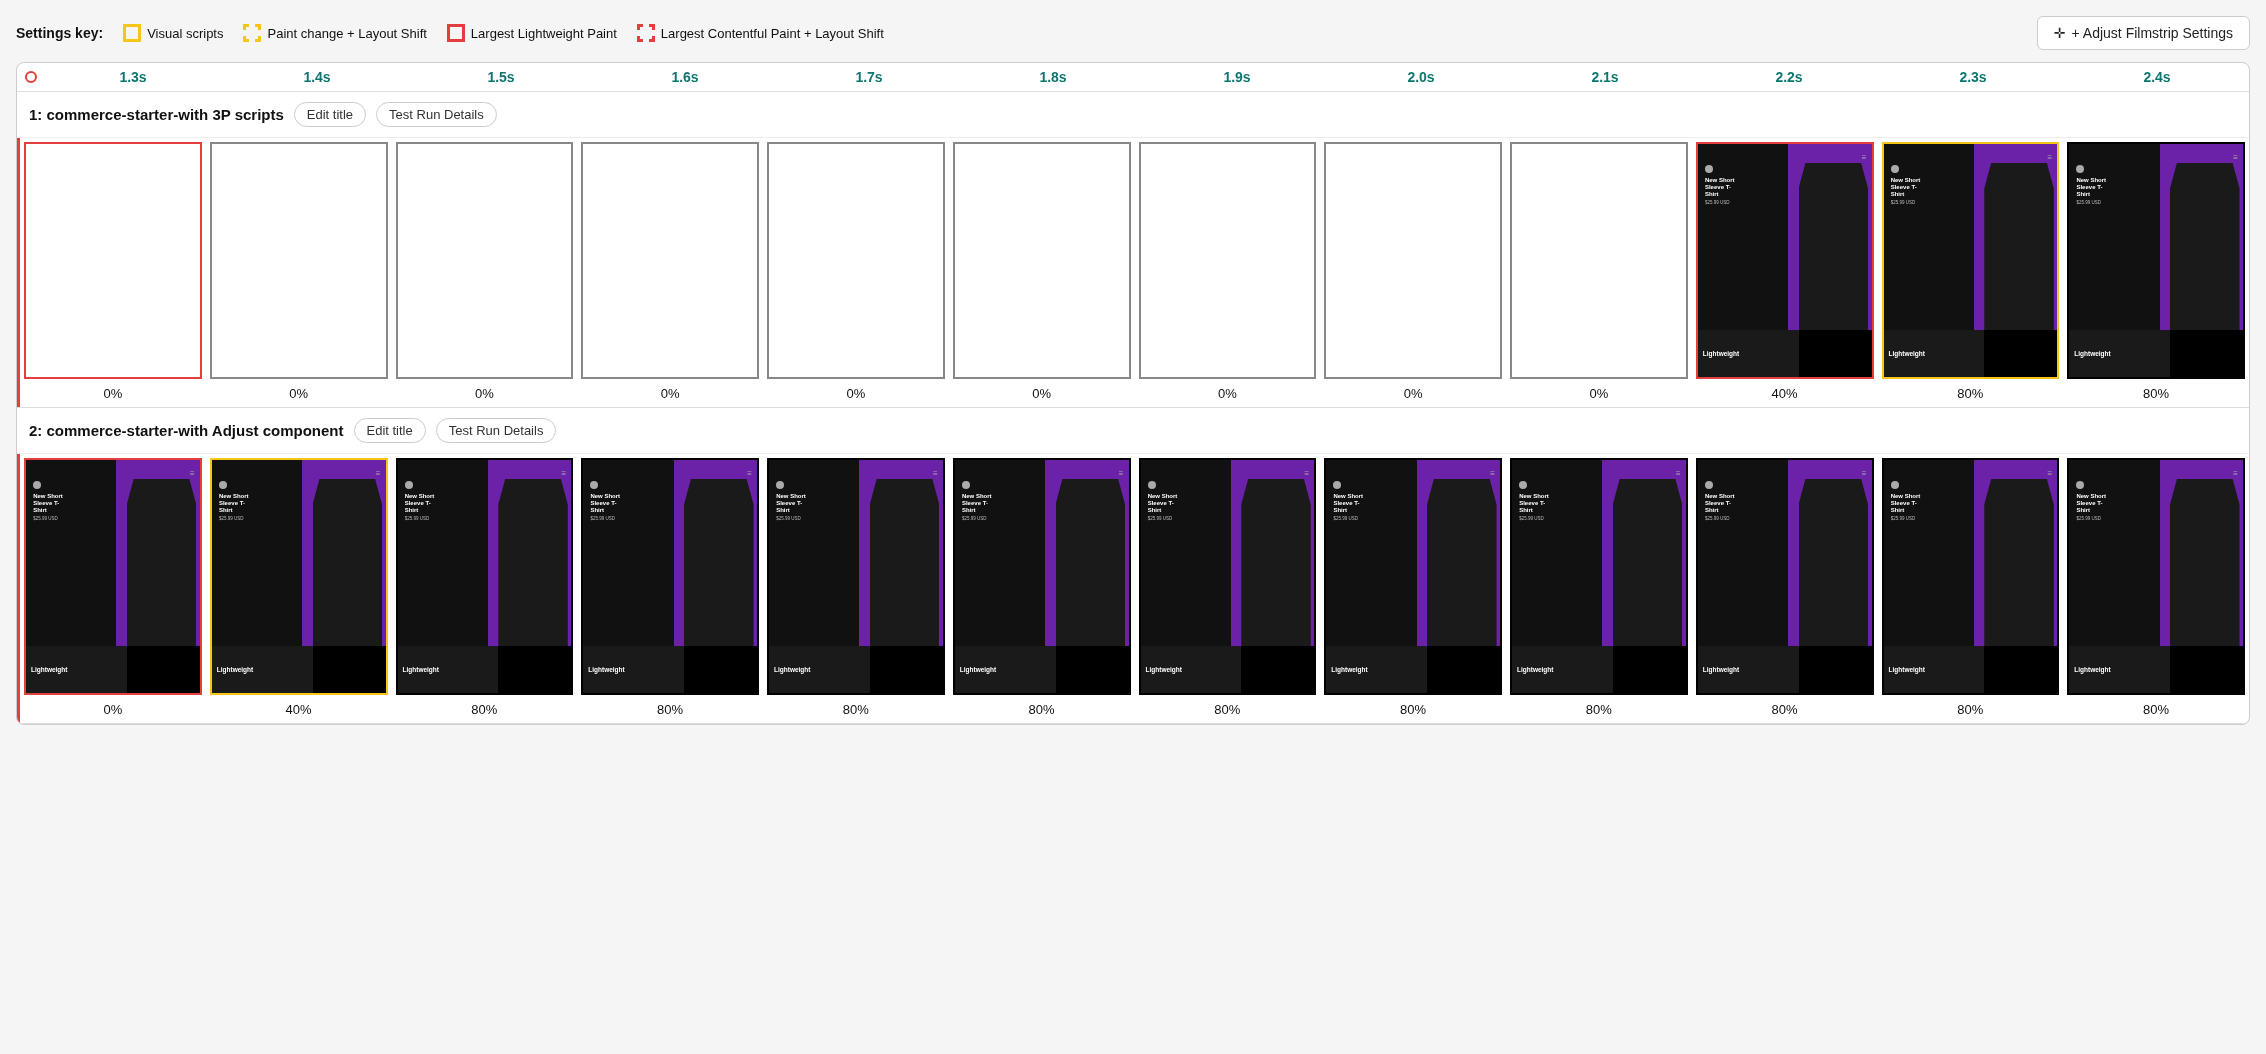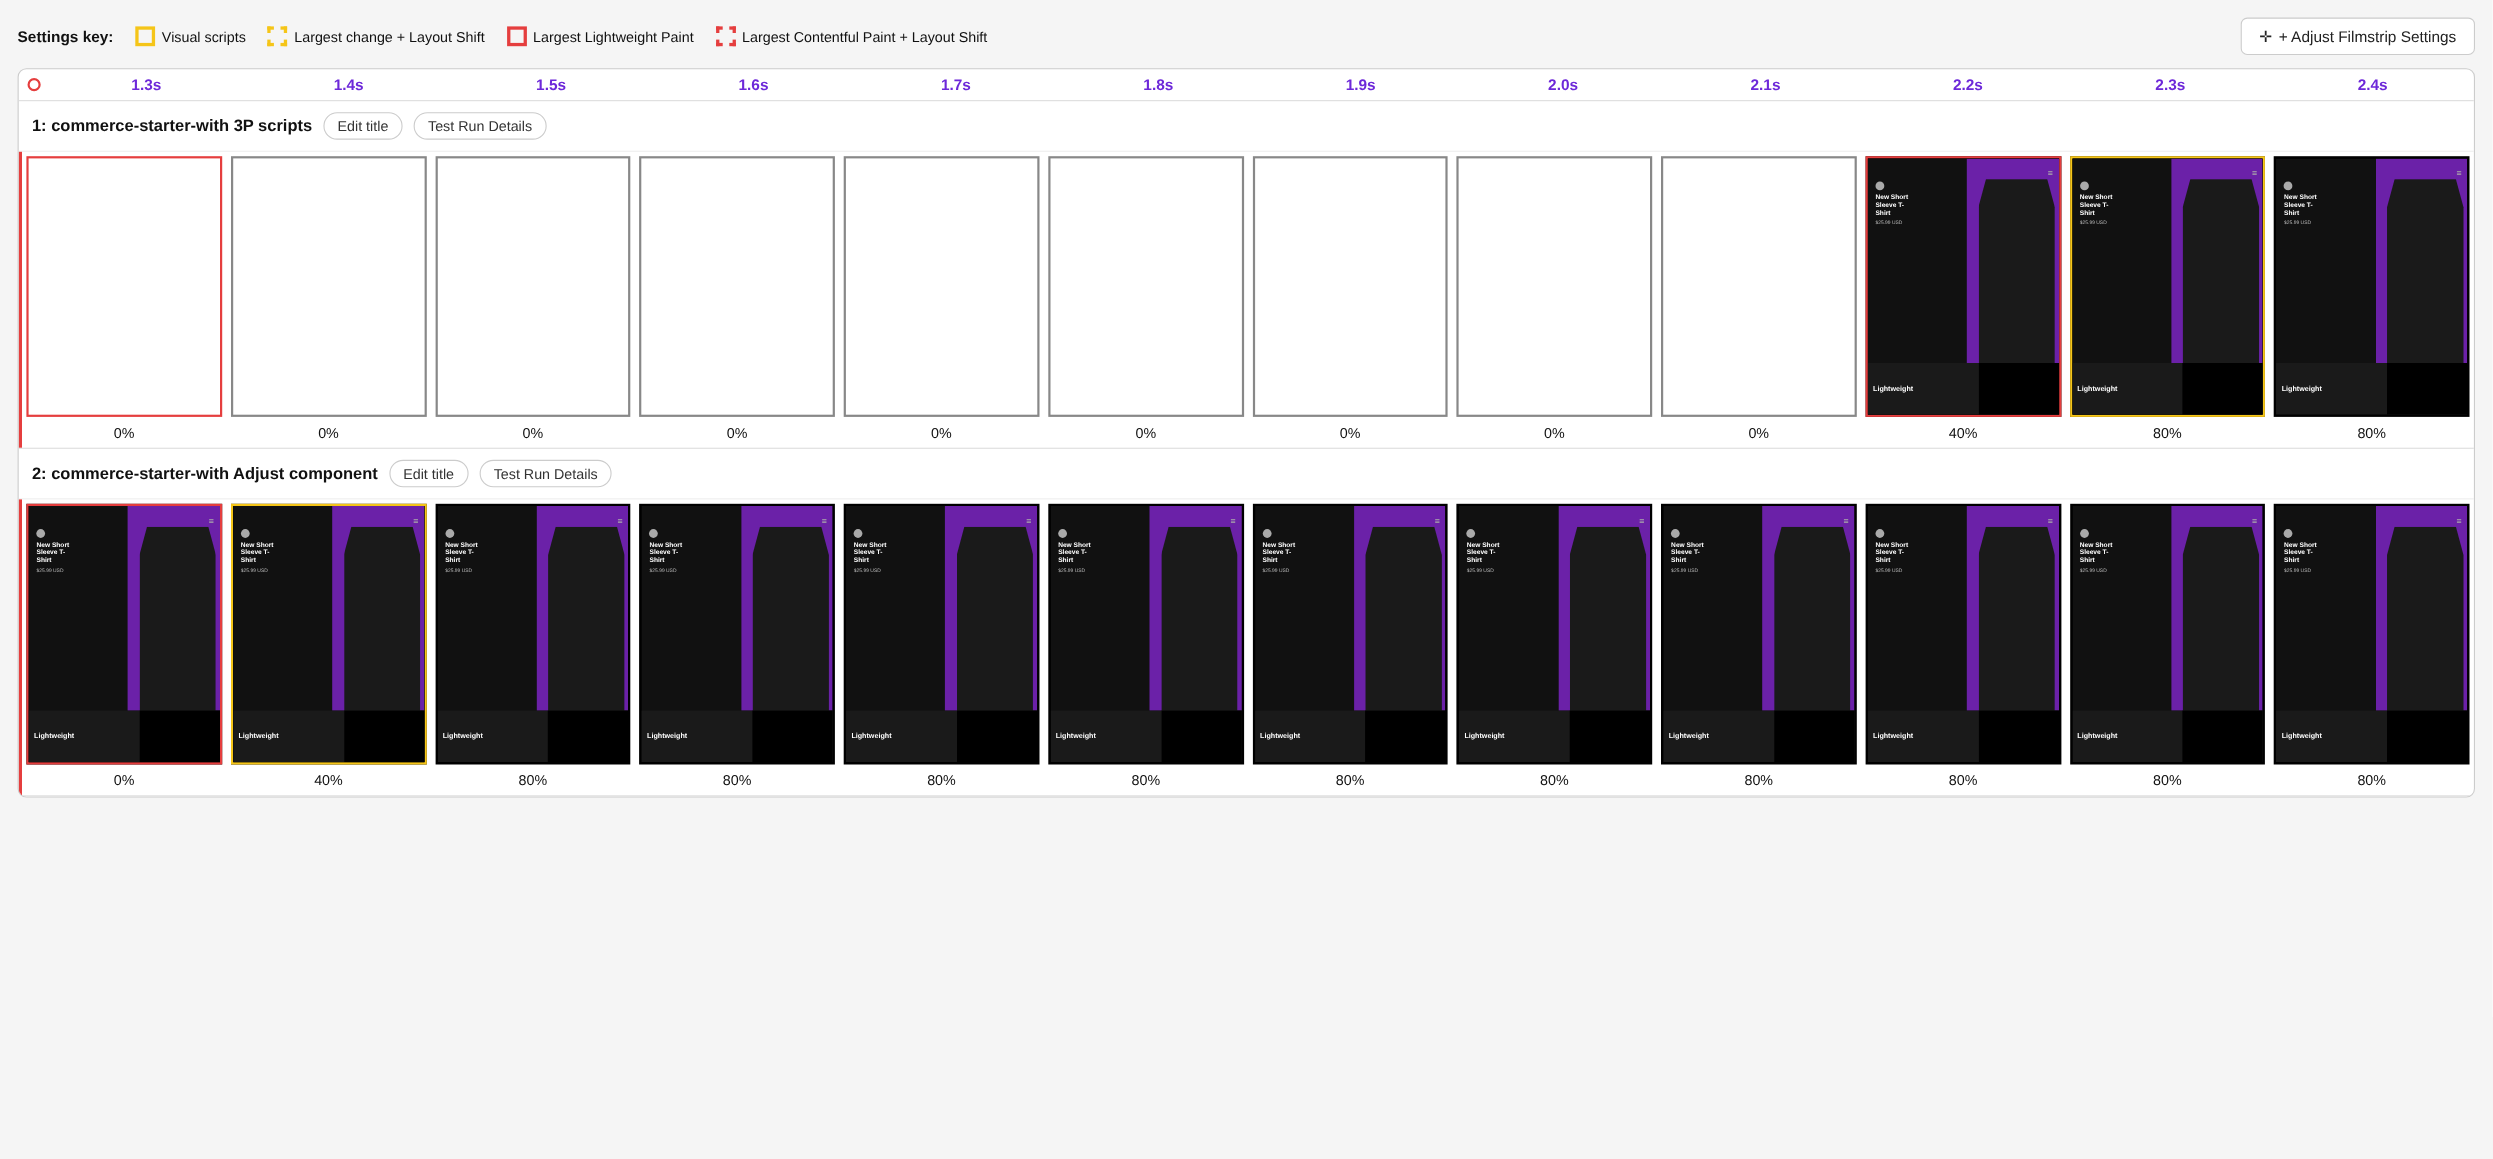--- a/index.html
+++ b/index.html
@@ -105,21 +105,21 @@
     .timeline-ticks {
       display: flex;
       flex: 1;
       justify-content: space-around;
       align-items: center;
     }
 
     .tick-label {
       font-weight: 700;
       font-size: 14px;
-      color: #6d28d9;
+      color: #0f766e;
       text-align: center;
       min-width: 60px;
     }
 
     
     .row-section {
       border-bottom: 1px solid #ddd;
     }
 
     .row-header {
@@ -209,21 +209,21 @@
   <div class="filmstrip-key">
     <span class="key-label">Settings key:</span>
 
     <div class="key-item">
       <div class="key-box key-box-solid-yellow"></div>
       <span>Visual scripts</span>
     </div>
 
     <div class="key-item">
       <div class="key-box key-box-dashed-yellow"></div>
-      <span>Largest change + Layout Shift</span>
+      <span>Paint change + Layout Shift</span>
     </div>
 
     <div class="key-item">
       <div class="key-box key-box-solid-red"></div>
       <span>Largest Lightweight Paint</span>
     </div>
 
     <div class="key-item">
       <div class="key-box key-box-dashed-red"></div>
       <span>Largest Contentful Paint + Layout Shift</span>

